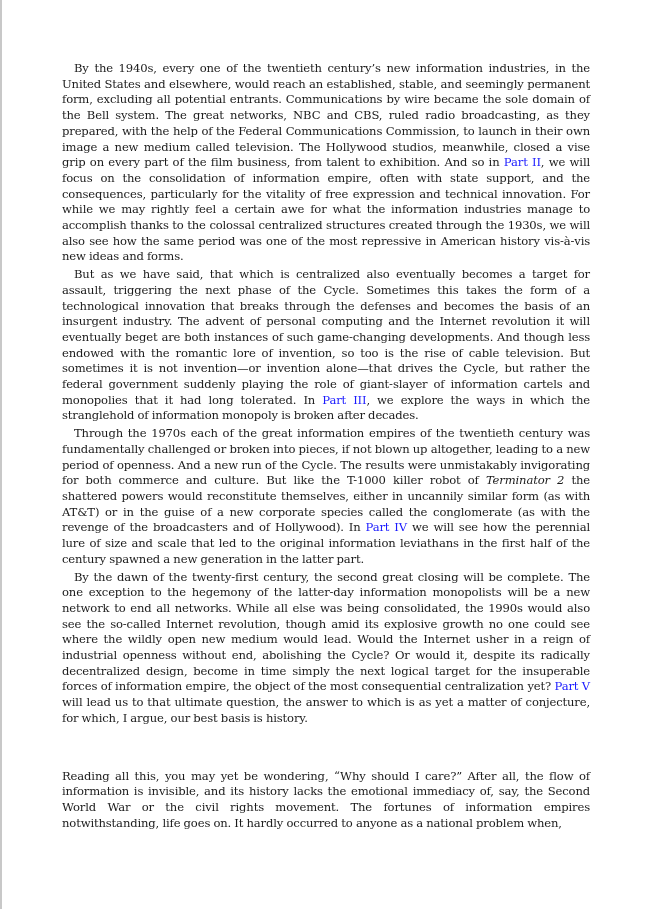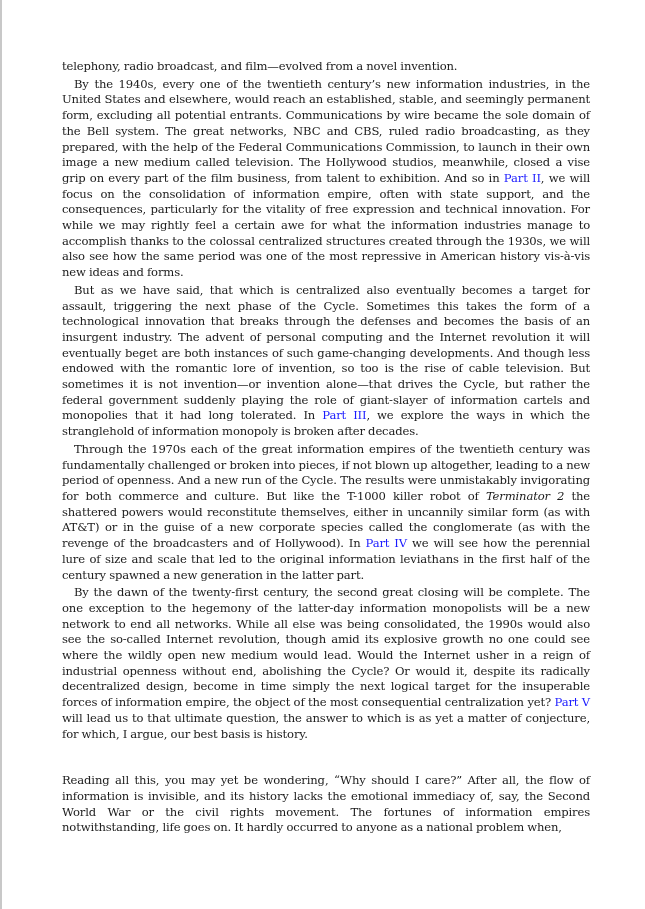--- a/index.html
+++ b/index.html
@@ -40,34 +40,33 @@
       hyphens: none;
     }
     p.indent {
       text-indent: 12px;
       margin-top: 2px;
     }
     p.noindent {
       text-indent: 0;
     }
     p.section-break {
-      margin-top: 31px;
+      margin-top: 42px;
     }
     a.xref {
       color: #1a1aff;
       text-decoration: none;
     }
     em {
     }
   </style>
 </head>
 <body>
 
 <div class="page">
   <div class="text-column" id="text-column">
-    <p class="noindent"><span>telephony, radio broadcast, and film—evolved from a novel invention.</span></p>
     <p class="indent"><span>By the 1940s, every one of the twentieth century’s new information industries, in the United States and elsewhere, would reach an established, stable, and seemingly permanent form, excluding all potential entrants. Communications by wire became the sole domain of the Bell system. The great networks, NBC and CBS, ruled radio broadcasting, as they prepared, with the help of the Federal Communications Commission, to launch in their own image a new medium called television. The Hollywood studios, meanwhile, closed a vise grip on every part of the film business, from talent to exhibition. And so in </span><a class="xref" href="#">Part II</a><span>, we will focus on the consolidation of information empire, often with state support, and the consequences, particularly for the vitality of free expression and technical innovation. For while we may rightly feel a certain awe for what the information industries manage to accomplish thanks to the colossal centralized structures created through the 1930s, we will also see how the same period was one of the most repressive in American history vis-à-vis new ideas and forms.</span></p>
     <p class="indent"><span>But as we have said, that which is centralized also eventually becomes a target for assault, triggering the next phase of the Cycle. Sometimes this takes the form of a technological innovation that breaks through the defenses and becomes the basis of an insurgent industry. The advent of personal computing and the Internet revolution it will eventually beget are both instances of such game-changing developments. And though less endowed with the romantic lore of invention, so too is the rise of cable television. But sometimes it is not invention—or invention alone—that drives the Cycle, but rather the federal government suddenly playing the role of giant-slayer of information cartels and monopolies that it had long tolerated. In </span><a class="xref" href="#">Part III</a><span>, we explore the ways in which the stranglehold of information monopoly is broken after decades.</span></p>
     <p class="indent"><span>Through the 1970s each of the great information empires of the twentieth century was fundamentally challenged or broken into pieces, if not blown up altogether, leading to a new period of openness. And a new run of the Cycle. The results were unmistakably invigorating for both commerce and culture. But like the T-1000 killer robot of </span><em>Terminator 2</em><span> the shattered powers would reconstitute themselves, either in uncannily similar form (as with AT&amp;T) or in the guise of a new corporate species called the conglomerate (as with the revenge of the broadcasters and of Hollywood). In </span><a class="xref" href="#">Part IV</a><span> we will see how the perennial lure of size and scale that led to the original information leviathans in the first half of the century spawned a new generation in the latter part.</span></p>
     <p class="indent"><span>By the dawn of the twenty-first century, the second great closing will be complete. The one exception to the hegemony of the latter-day information monopolists will be a new network to end all networks. While all else was being consolidated, the 1990s would also see the so-called Internet revolution, though amid its explosive growth no one could see where the wildly open new medium would lead. Would the Internet usher in a reign of industrial openness without end, abolishing the Cycle? Or would it, despite its radically decentralized design, become in time simply the next logical target for the insuperable forces of information empire, the object of the most consequential centralization yet? </span><a class="xref" href="#">Part V</a><span> will lead us to that ultimate question, the answer to which is as yet a matter of conjecture, for which, I argue, our best basis is history.</span></p>
     <p class="noindent section-break"><span>Reading all this, you may yet be wondering, “Why should I care?” After all, the flow of information is invisible, and its history lacks the emotional immediacy of, say, the Second World War or the civil rights movement. The fortunes of information empires notwithstanding, life goes on. It hardly occurred to anyone as a national problem when,</span></p>
   </div>
 </div>
 
 </body></html>

